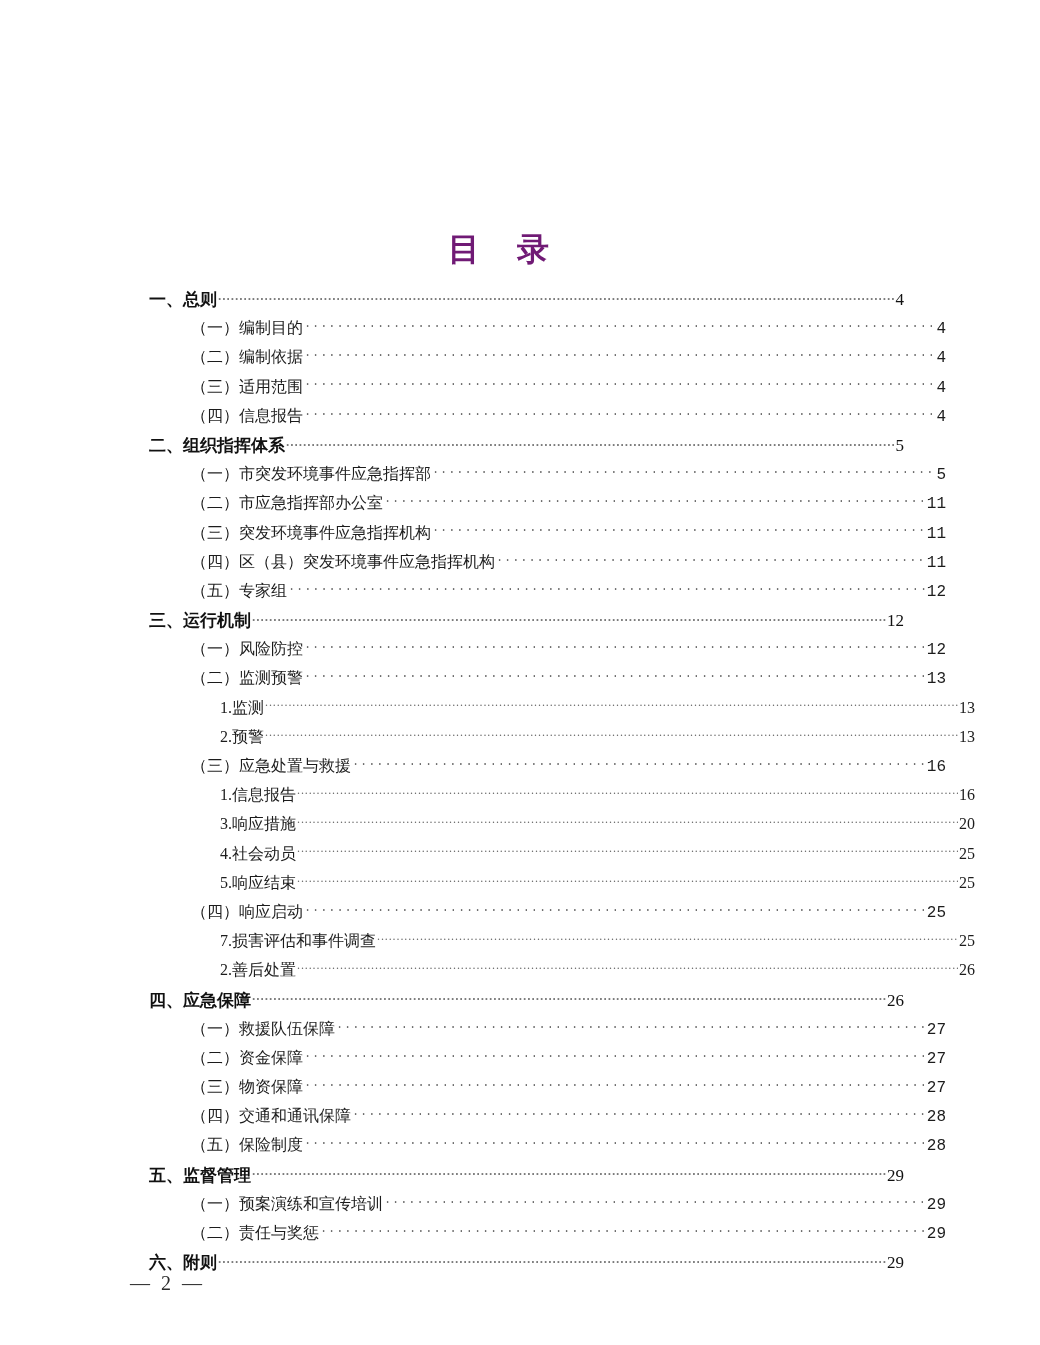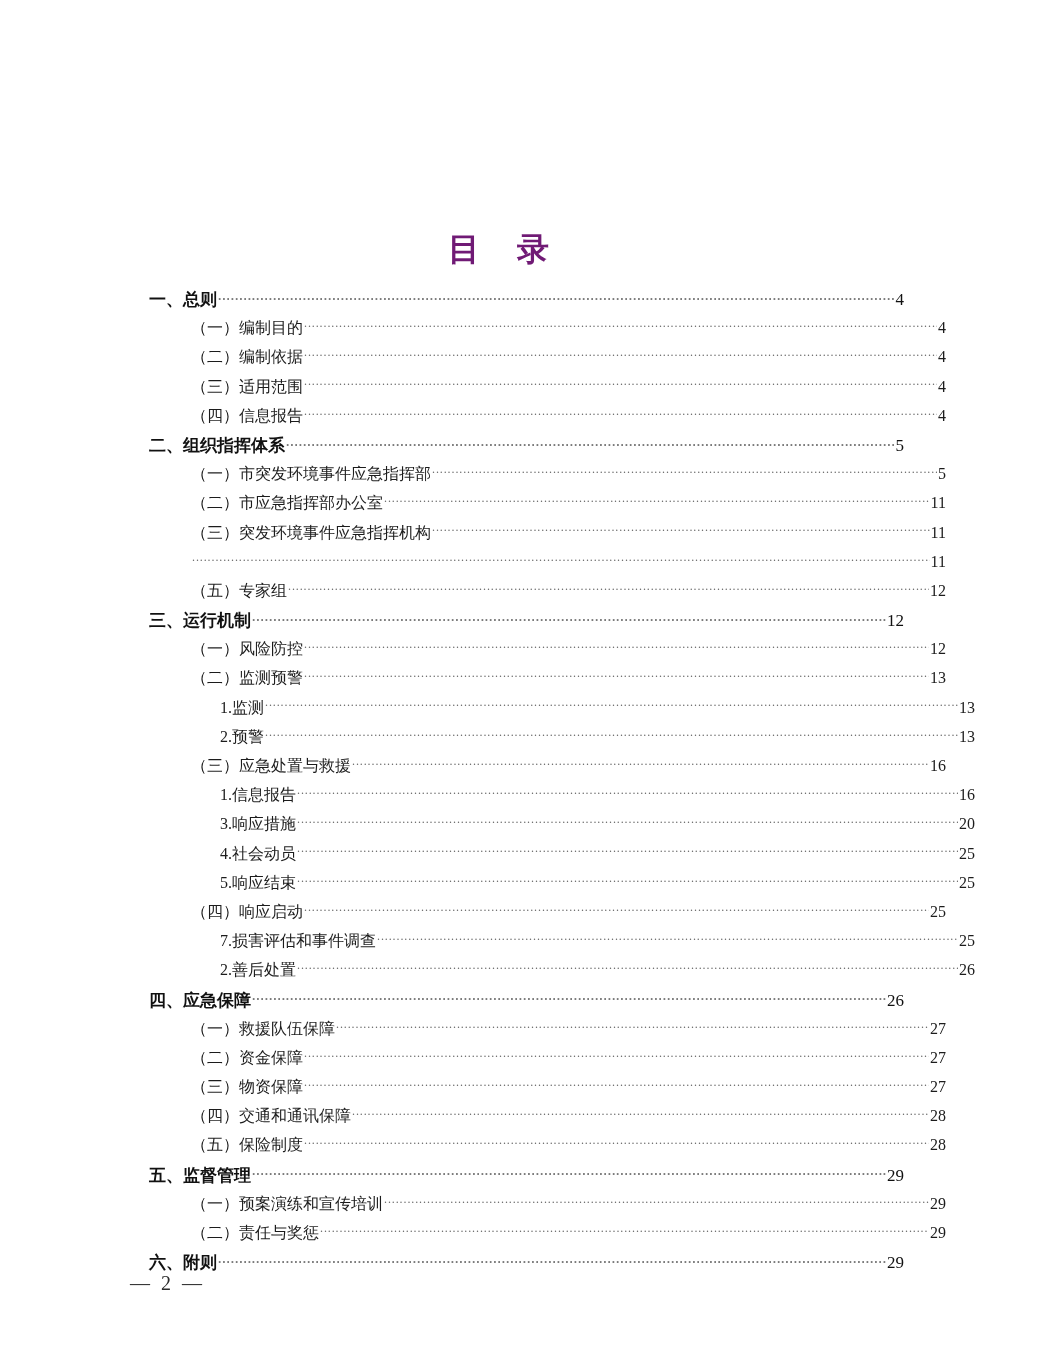--- a/index.html
+++ b/index.html
@@ -85,20 +85,21 @@
     color: #111111;
   }
   .lvl1 .toc-page { font-family: "Liberation Serif", "DejaVu Serif", serif; font-weight: normal; font-size: 17px; }
   .lvl1 .toc-leader::after { color: #7a7a7a; }
 
   
   .lvl2 {
     font-size: 16px;
     padding-left: 42px;
     color: #1c1c1c;
+    font-family: Liberation Mono, monospace;
   }
   .lvl2 .toc-page { font-size: 16px; }
 
   
   .lvl3 {
     font-size: 16px;
     padding-left: 71px;
     color: #1c1c1c;
   }
   .lvl3 .toc-page { font-size: 16px; }
@@ -162,20 +163,21 @@
         <span class="toc-label">（二）市应急指挥部办公室</span>
         <span class="toc-leader"></span>
         <span class="toc-page">11</span>
       </div>
       <div class="toc-row lvl2">
         <span class="toc-label">（三）突发环境事件应急指挥机构</span>
         <span class="toc-leader"></span>
         <span class="toc-page">11</span>
       </div>
       <div class="toc-row lvl2">
+        <span class="toc-label">（四）区（县）突发环境事件应急指挥机构</span>
         <span class="toc-leader"></span>
         <span class="toc-page">11</span>
       </div>
       <div class="toc-row lvl2">
         <span class="toc-label">（五）专家组</span>
         <span class="toc-leader"></span>
         <span class="toc-page">12</span>
       </div>
       <div class="toc-row lvl1">
         <span class="toc-label">三、运行机制</span>

